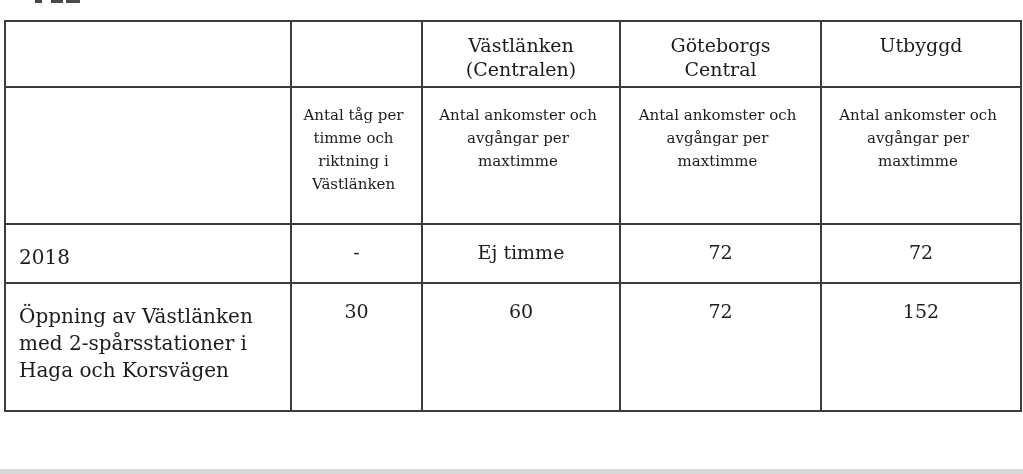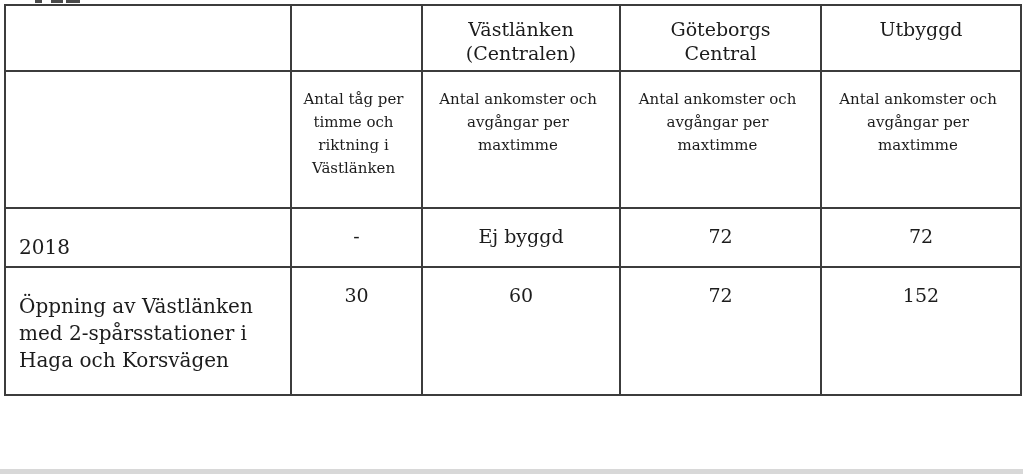--- a/index.html
+++ b/index.html
@@ -15,21 +15,21 @@
 
   
   .crop-fragment { position: absolute; top: 0; left: 35px; height: 3px; }
   .crop-fragment .m { position: absolute; top: 0; height: 3px; background: #4a4a4a; display: block; }
   .crop-fragment .m1 { left: 0;  width: 7px; }
   .crop-fragment .m2 { left: 16px; width: 12px; }
   .crop-fragment .m3 { left: 31px; width: 14px; }
 
   table.cap-table {
     position: absolute;
-    left: 4px; top: 4px;
+    left: 4px; top: 20px;
     width: 1016px;
     border-collapse: collapse;
     table-layout: fixed;
   }
   .cap-table td {
     border: 2px solid #3c3c3c;
     vertical-align: top;
     text-align: center;
     overflow: hidden;
   }
@@ -53,21 +53,21 @@
     padding-top: 11px;
   }
   .h2 {
     font-size: 15px;
     line-height: 23px;
     padding: 16px 12px 0 6px;
   }
   .drow td { padding-top: 14px; font-size: 19px; line-height: 26px; }
   .drow td.lbl {
     text-align: left;
-    padding: 25px 10px 0 13px;
+    padding: 19px 10px 0 13px;
     font-size: 20px;
     line-height: 27px;
   }
 
   .bottom-strip {
     position: absolute;
     left: 0; top: 469px;
     width: 1023px; height: 5px;
     background: #d8d8d8;
   }
@@ -116,21 +116,21 @@
 avgångar per
 maxtimme</td>
       <td class="h2 pre">Antal ankomster och
 avgångar per
 maxtimme</td>
     </tr>
 
     <tr class="drow r1">
       <td class="lbl pre">2018</td>
       <td class="val">-</td>
-      <td class="val">Ej byggd</td>
+      <td class="val">Ej timme</td>
       <td class="val">72</td>
       <td class="val">72</td>
     </tr>
 
     <tr class="drow r2">
       <td class="lbl pre">Öppning av Västlänken
 med 2-spårsstationer i
 Haga och Korsvägen</td>
       <td class="val">30</td>
       <td class="val">60</td>

